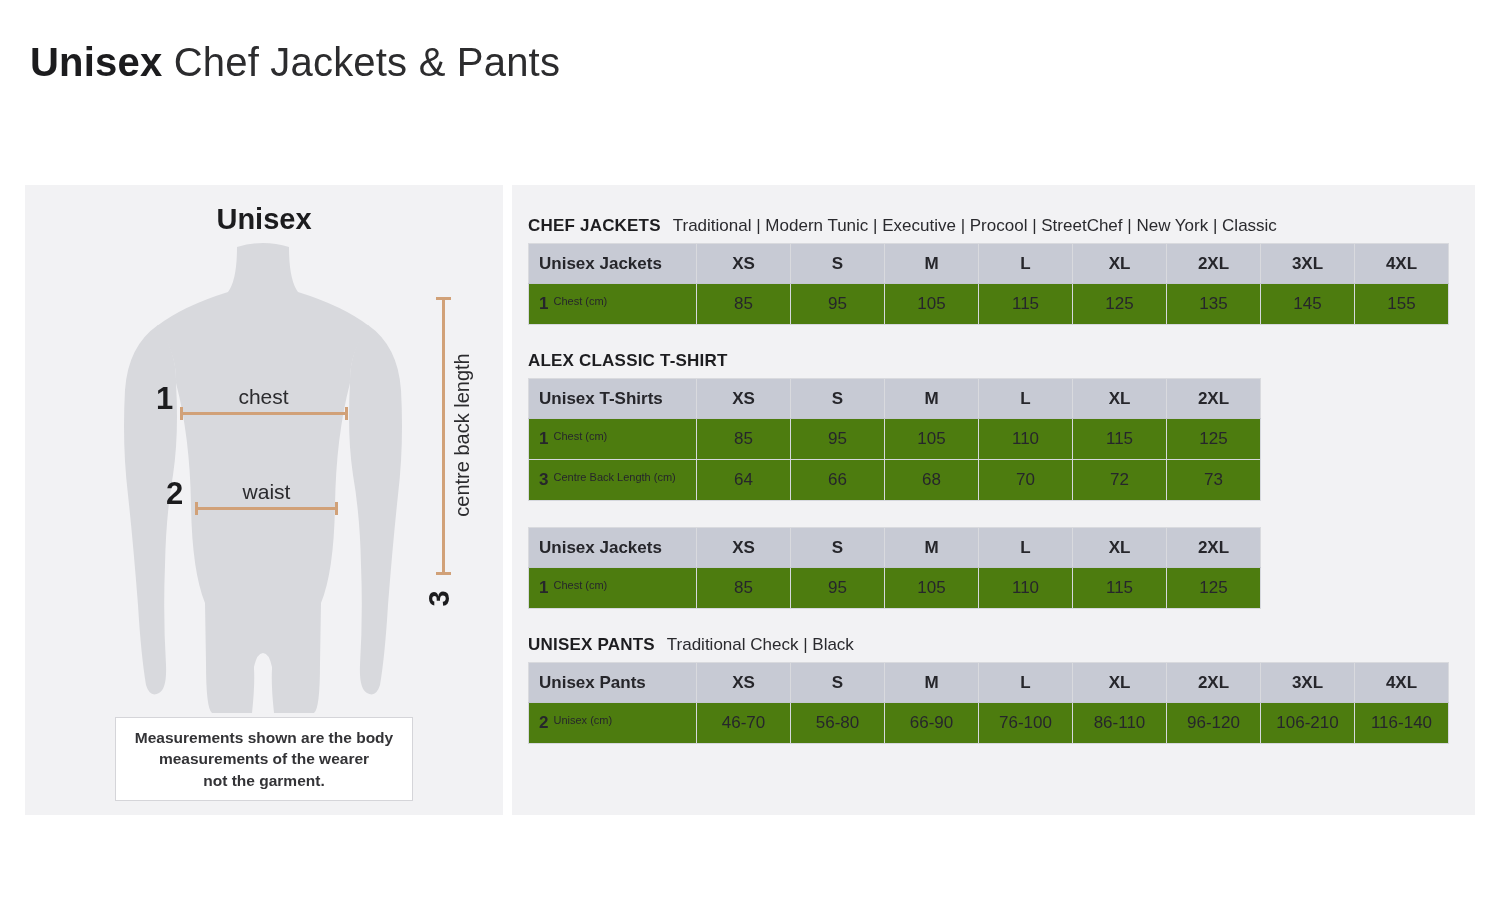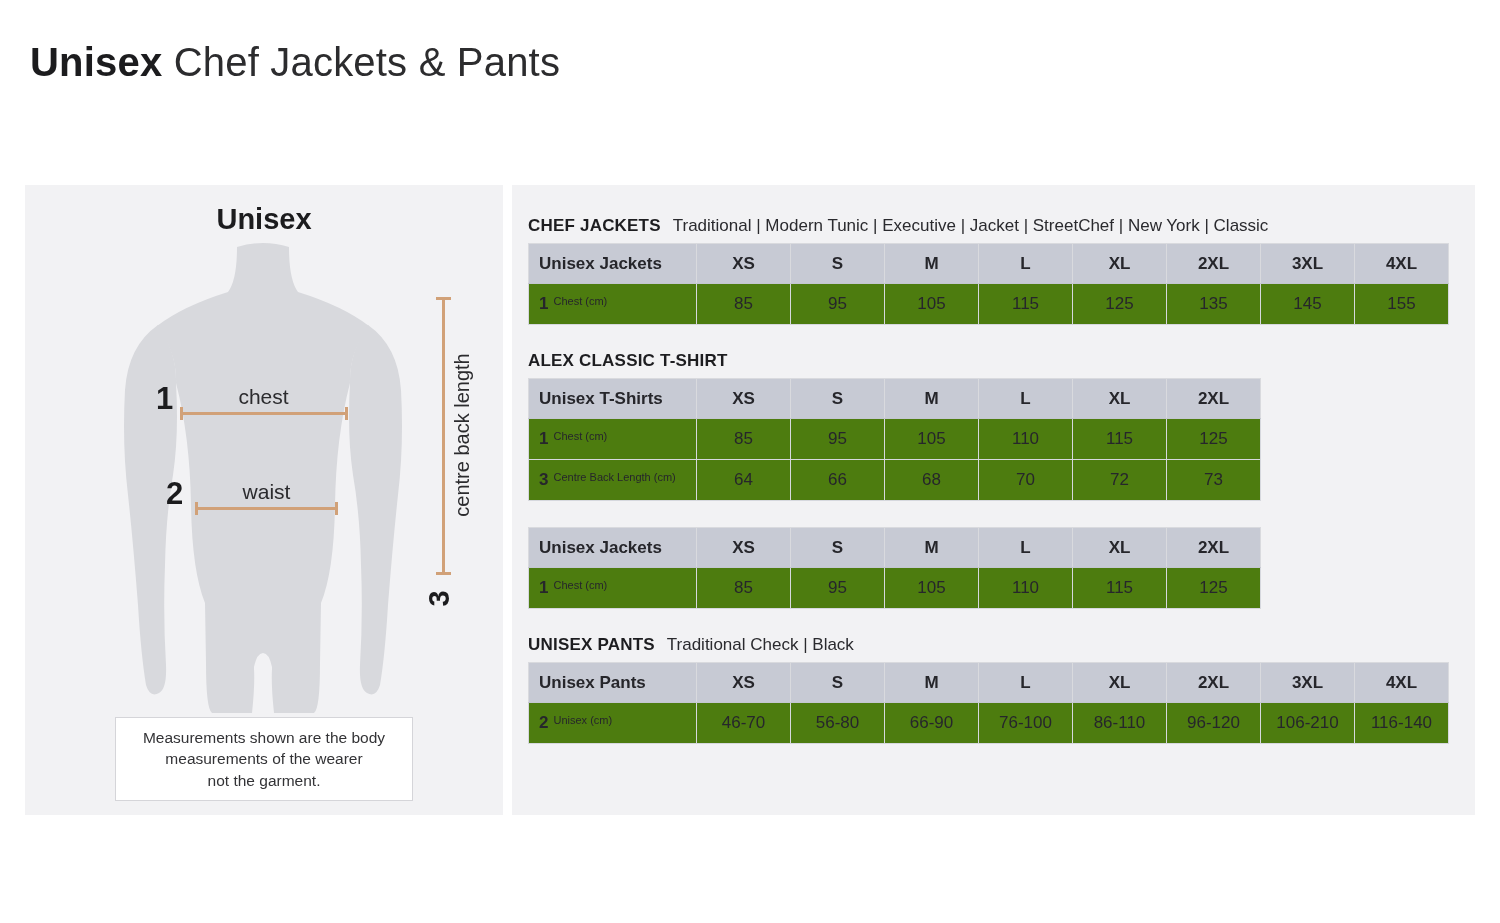--- a/index.html
+++ b/index.html
@@ -36,21 +36,21 @@
   .dim-line-h{position:absolute;height:3px;background:var(--accent);}
   .dim-line-h::before,.dim-line-h::after{content:"";position:absolute;top:-5px;width:3px;height:13px;background:var(--accent);}
   .dim-line-h::before{left:0;} .dim-line-h::after{right:0;}
   .dim-line-v{position:absolute;width:3px;background:var(--accent);}
   .dim-line-v::before,.dim-line-v::after{content:"";position:absolute;left:-6px;height:3px;width:15px;background:var(--accent);}
   .dim-line-v::before{top:0;} .dim-line-v::after{bottom:0;}
   .rot{transform:rotate(-90deg);}
 
   .note-box{position:absolute;left:90px;top:532px;width:298px;background:#ffffff;
     border:1px solid #d5d5d9;padding:9px 10px;text-align:center;font-size:15.5px;
-    line-height:1.38;color:#333336;white-space:pre-line;}
+    line-height:1.38;color:#333336;white-space:pre-line;font-weight:bold;}
 
   
   .section{margin-bottom:26px;}
   .sec-head{font-size:17px;margin-bottom:7px;color:#1d1d20;}
   .sec-title{font-weight:800;letter-spacing:.2px;}
   .sec-variants{font-weight:400;margin-left:12px;color:#2a2a2e;}
 
   table.size-table{border-collapse:collapse;table-layout:fixed;background:#4d7c0f;
     border:1px solid var(--tbl-border);}
   .size-table th,.size-table td{border:1px solid var(--cell-border);font-size:17px;
@@ -141,21 +141,21 @@
     <div class="dim-num rot" style="left:406px;top:399px;font-size:29px;">3</div>
 
     <div class="note-box">Measurements shown are the body
 measurements of the wearer
 not the garment.</div>
   </div>
 
   <div class="panel panel-right">
     <div id="size-tables">
         <div class="section">
-          <div class="sec-head"><span class="sec-title">CHEF JACKETS</span><span class="sec-variants">Traditional  |  Modern Tunic  |  Executive  |  Jacket  |  StreetChef  |  New York  |  Classic</span></div>
+          <div class="sec-head"><span class="sec-title">CHEF JACKETS</span><span class="sec-variants">Traditional  |  Modern Tunic  |  Executive  |  Procool  |  StreetChef  |  New York  |  Classic</span></div>
           <table class="size-table" style="width: 920px;">
             <colgroup>
               <col style="width: 168px;">
               <col style="width: 94px;">
               <col style="width: 94px;">
               <col style="width: 94px;">
               <col style="width: 94px;">
               <col style="width: 94px;">
               <col style="width: 94px;">
               <col style="width: 94px;">

